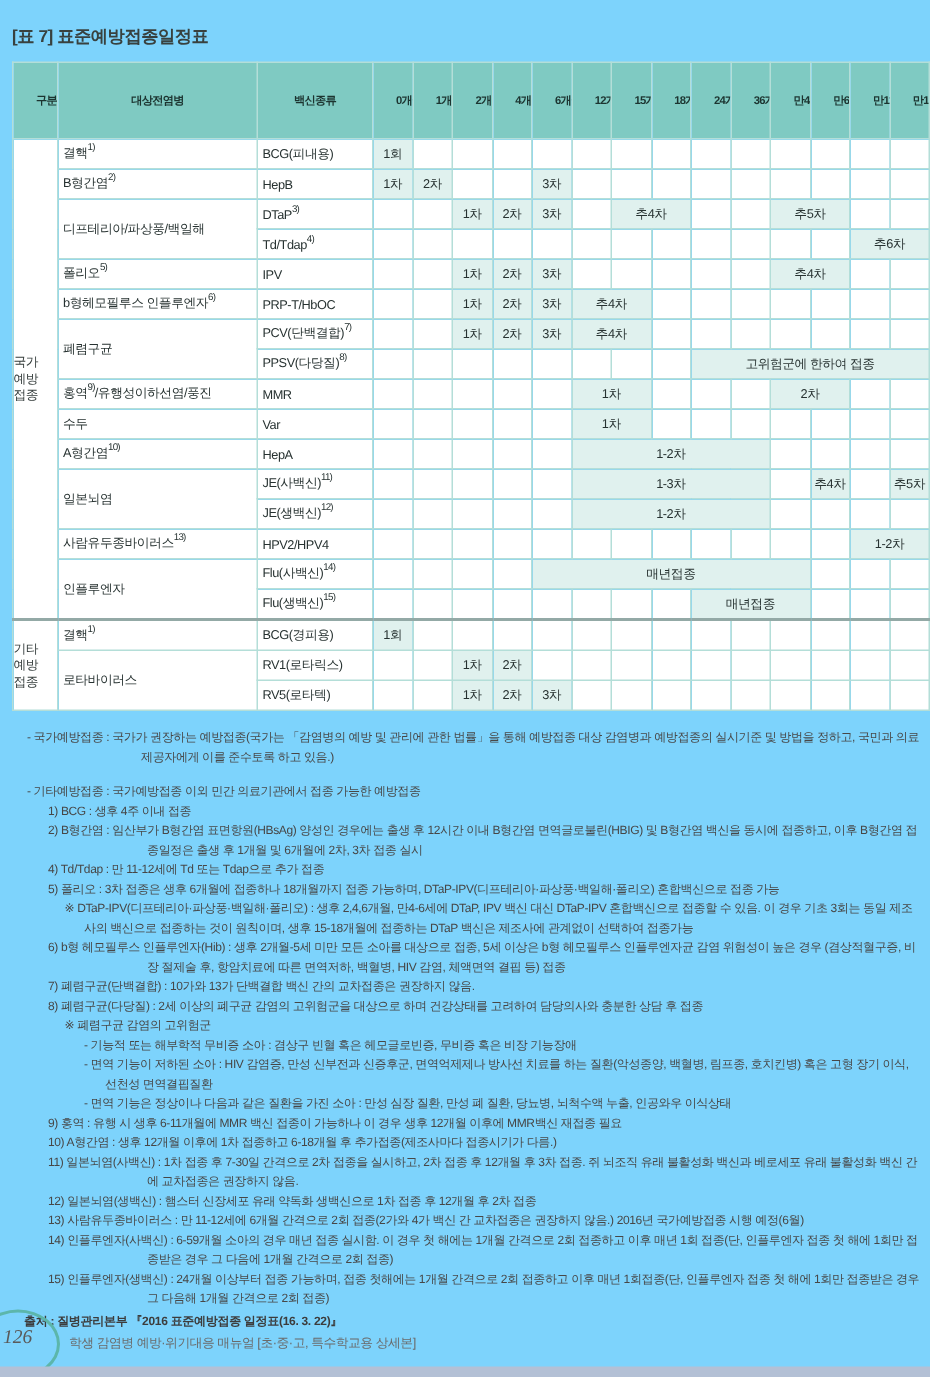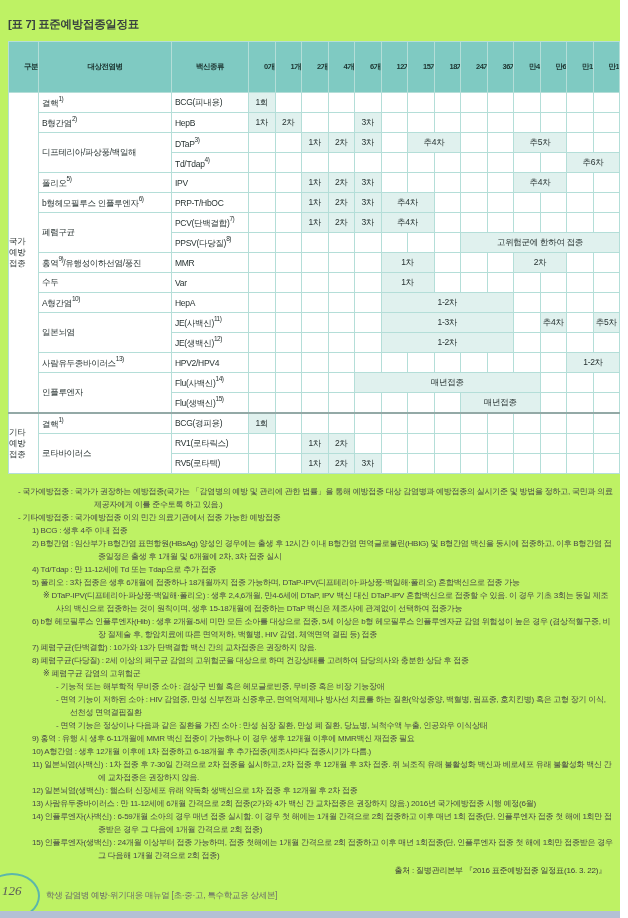--- a/index.html
+++ b/index.html
@@ -1,34 +1,34 @@
 <!DOCTYPE html>
 <html><head>
 <meta charset="utf-8">
 <style>
   html,body{margin:0;padding:0;background:#ffffff;}
   body{font-family:"Liberation Sans","DejaVu Sans",sans-serif;}
-  .page{position:relative;width:620px;height:918px;background:#bef264;overflow:hidden;}
+  .page{position:relative;width:620px;height:918px;background:#7dd3fc;overflow:hidden;}
   .title{padding:17px 0 9px 8px;font-size:11.5px;font-weight:bold;color:#38413f;letter-spacing:-0.3px;}
   table.sched{border-collapse:collapse;table-layout:fixed;margin-left:8px;width:612px;border:1px solid #8fbfb8;}
   .sched th{background:#7fcac2;font-size:7.5px;font-weight:bold;color:#1c3430;height:20px;padding:15px;
             letter-spacing:-0.5px;border:1px solid #b4ded8;white-space:nowrap;overflow:hidden;text-align:center;}
   .sched td{border:1px solid #b4ded8;font-size:8.5px;color:#273231;height:19px;padding:0;
             white-space:nowrap;overflow:hidden;letter-spacing:-0.3px;background:#fff;}
   td.gp{white-space:pre-line;line-height:1.3;color:#333b3a;font-size:8.5px;}
   td.dz,td.vc{padding-left:3px;}
   td.mk{background:#e0f1ee;text-align:center;}
   .sched sup{font-size:6.5px;position:relative;top:-1px;letter-spacing:-0.5px;}
   tr.sep td{border-top:2px solid #93a9a6;}
   .notes{margin:11px 6px 0 10px;font-size:8px;line-height:13px;color:#474747;letter-spacing:-0.25px;}
-  .n-dash{padding-left:84px;text-indent:-76px;}
+  .n-dash{padding-left:84px;text-indent:-76px;margin-top:10px;}
   .n-num{padding-left:88px;text-indent:-66px;}
   .n-star{padding-left:46px;text-indent:-13px;}
   .n-sub{padding-left:60px;text-indent:-14px;}
-  .source{margin:3px 14px 0 16px;text-align:right;font-size:8px;font-weight:normal;color:#3c3c3c;letter-spacing:-0.2px;}
+  .source{margin:3px 14px 0 16px;font-size:8px;font-weight:bold;color:#3c3c3c;letter-spacing:-0.2px;}
   .page-badge{position:absolute;left:-16px;top:873px;width:52px;height:42px;border:2px solid #5cb6ab;border-radius:50%;}
   .page-num{position:absolute;left:2px;top:883px;font-size:13px;font-style:italic;color:#5a5a5a;
             font-family:"Liberation Serif","DejaVu Serif",serif;}
   .footer-text{position:absolute;left:46px;top:890px;font-size:8.5px;color:#6a6a6a;letter-spacing:-0.3px;}
   .bottom-bar{position:absolute;left:0;bottom:0;width:628px;height:7px;background:#b3c0d5;}
 </style>
 </head>
 <body>
 
 <div class="page">

